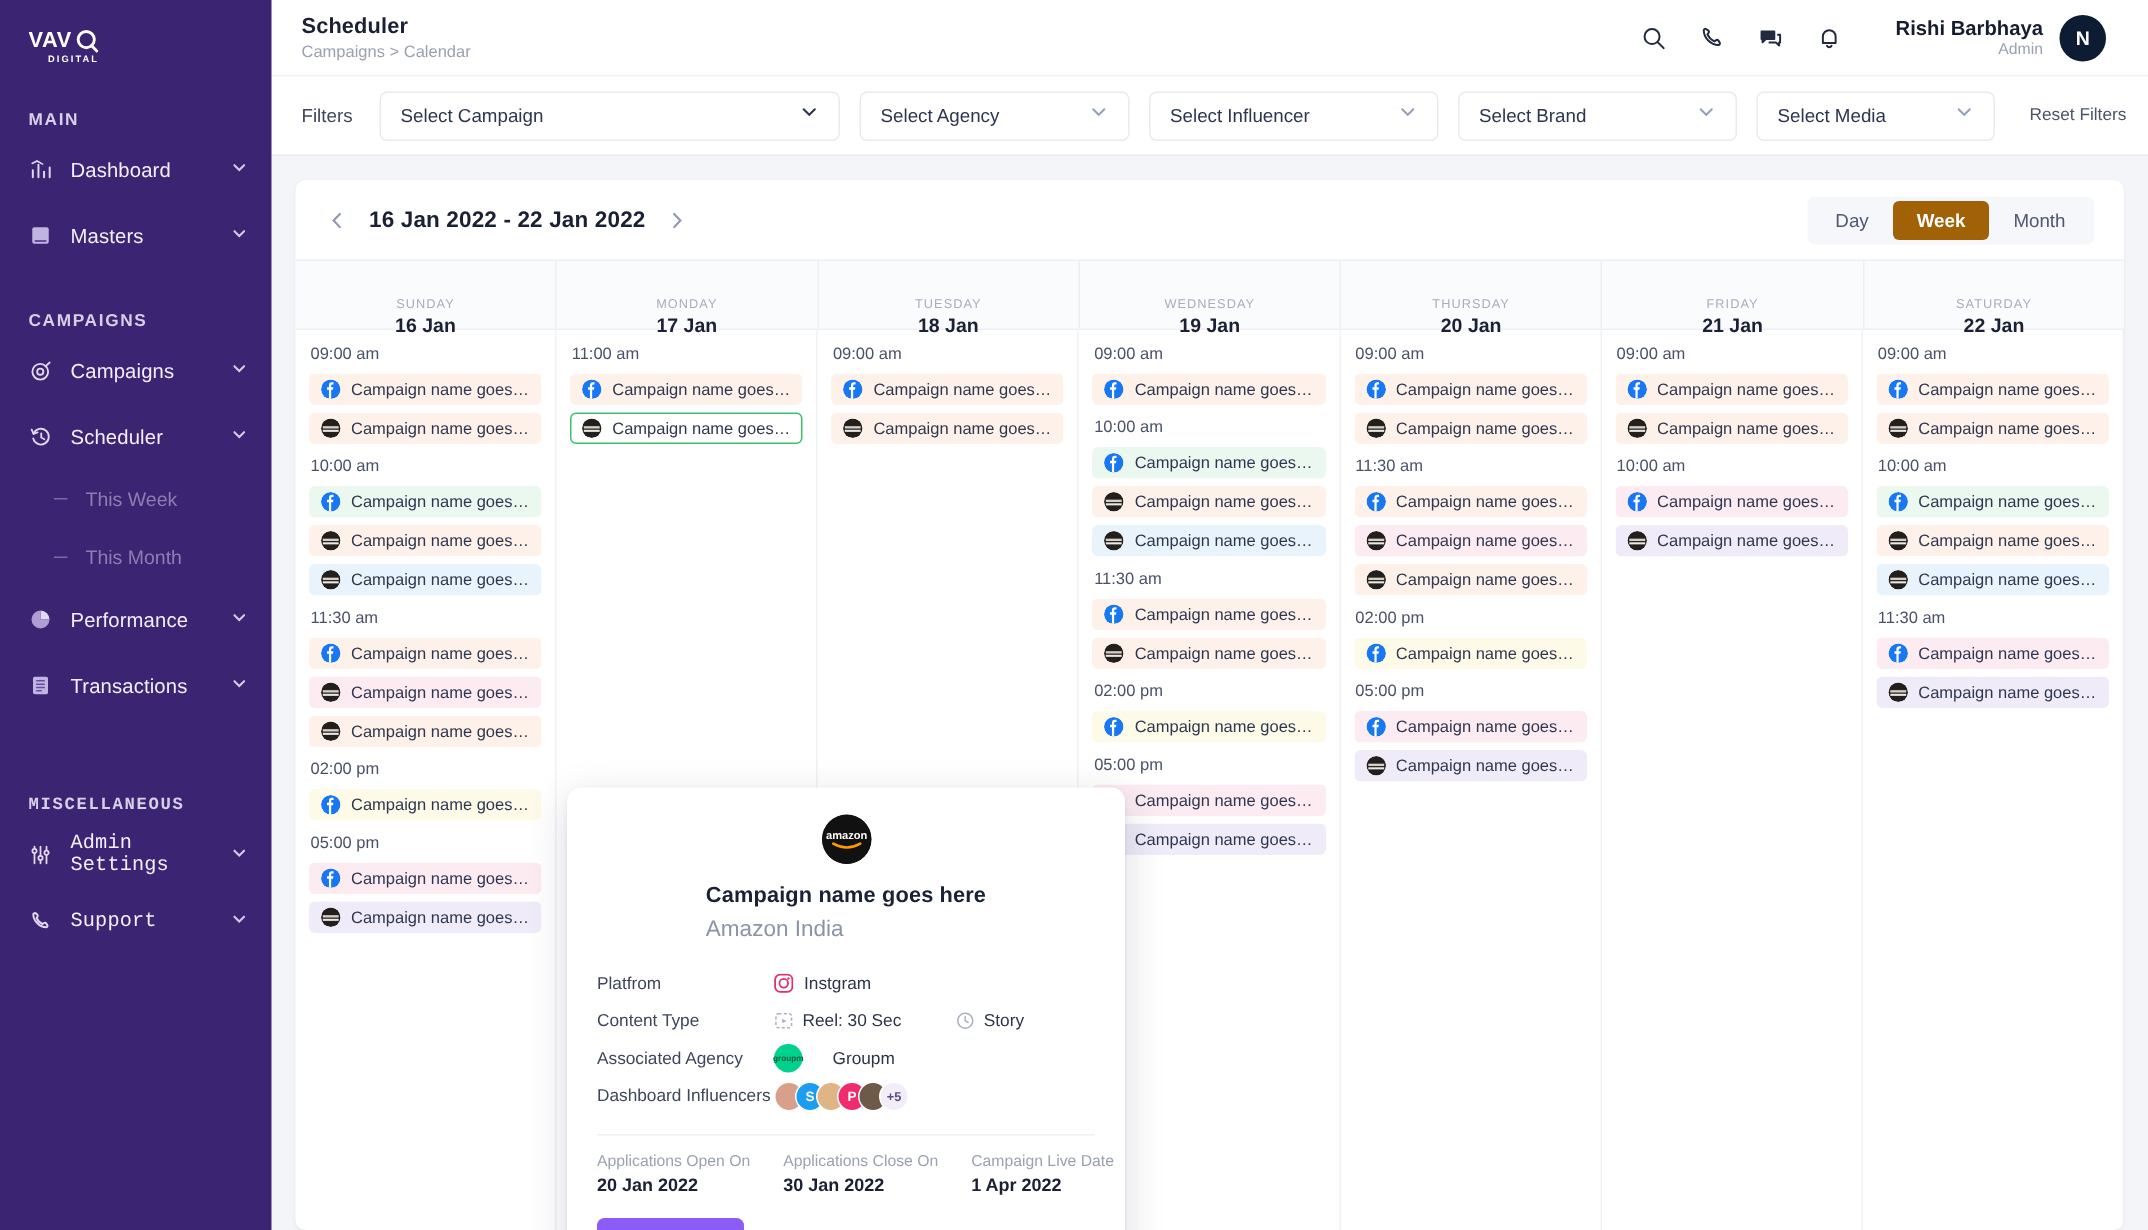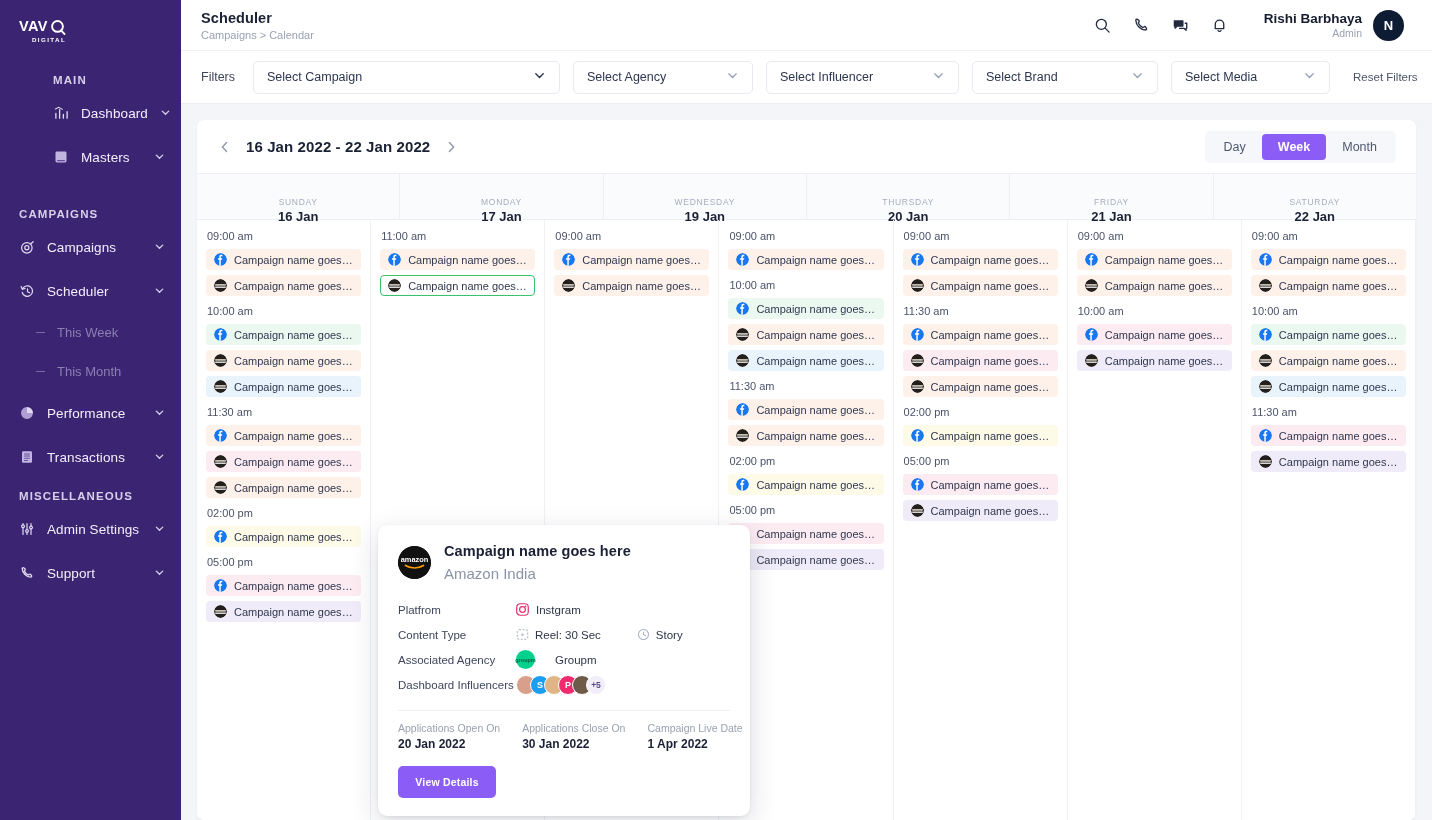--- a/index.html
+++ b/index.html
@@ -19,23 +19,23 @@
     position: relative;
     color: #fff;
     overflow: hidden;
   }
   .logo-wrap { padding: 18px 0 0 19px; height: 52px; }
   .logo { display:block; }
   .nav-section-label {
     font-size: 11.5px; letter-spacing: 1.1px; font-weight: 700;
     color: #d8cfe9; padding: 0 0 0 19px; text-transform: uppercase;
   }
-  .sec-main { margin-top: 22px; margin-left: 34px; }
+  .sec-main { margin-top: 22px; }
   .sec-campaigns { margin-top: 34px; }
-  .sec-misc { margin-top: 16px; }
+  .sec-misc { margin-top: 56px; font-family: Liberation Mono, monospace; }
 
   .nav-item {
     display: flex; align-items: center; gap: 12px;
     height: 34px; padding: 0 16px 0 19px; margin-top: 10px;
     cursor: pointer; position: relative;
   }
   .nav-item .nav-ic {
     width: 16px; height: 16px; flex: 0 0 16px;
     display: flex; align-items: center; justify-content: center;
     opacity: .92;
@@ -105,21 +105,21 @@
   }
   .cal-nav { display:flex; align-items:center; gap: 13px; flex:1; }
   .arrow-btn { width:16px; height:16px; display:flex; align-items:center; justify-content:center; cursor:pointer; }
   .range-label { font-size: 15px; font-weight: 700; color: #1b2134; letter-spacing:.1px;}
   .view-toggle {
     display:flex; background: #f6f7fa; border-radius: 5px; padding: 3px; gap: 0;
   }
   .view-btn {
     font-size: 12.5px; color: #4f5870; padding: 6px 16px; border-radius: 4px; cursor: pointer;
   }
-  .view-btn.active { background: #8b5cf6; color: #fff; font-weight: 700; }
+  .view-btn.active { background: #a16207; color: #fff; font-weight: 700; }
 
   .cal-head { display: flex; border-top: 1px solid #edeff4; border-bottom: 1px solid #edeff4;
               background: #fafbfd; height: 47px; flex:0 0 47px; }
   .cal-head .dcol {
     flex: 1 1 0; min-width:0; display:flex; flex-direction:column;
     align-items:center; justify-content:center; border-right: 1px solid #edeff4;
   }
   .cal-head .dcol:last-child { border-right: none; }
   .dow { font-size: 8.5px; letter-spacing: .7px; color: #a7adbd; text-transform: uppercase; margin-top: 28px; }
   .dnum { font-size: 13px; font-weight: 700; color: #1b2134; margin-top: 2px;}
@@ -145,21 +145,21 @@
   
   .pf { width: 13px; height: 13px; flex: 0 0 13px; border-radius: 50%; display:block; }
 
   
   .popover {
     position: absolute; left: 181px; top: 305px; width: 372px;
     background: #fff; border-radius: 9px;
     box-shadow: 0 8px 28px rgba(25,30,60,.16), 0 1px 3px rgba(25,30,60,.08);
     padding: 18px 20px 18px 20px; z-index: 40;
   }
-  .pop-head { display: flex; align-items: center; gap: 13px; }
+  .pop-head { display: flex; align-items: center; gap: 13px; flex-direction: column; }
   .pop-logo {
     width: 33px; height: 33px; border-radius: 50%; background: #111;
     display:flex; align-items:center; justify-content:center; flex:0 0 33px;
     overflow:hidden;
   }
   .pop-title { font-size: 14.5px; font-weight: 700; color: #1b2134; letter-spacing:.1px;}
   .pop-sub { font-size: 15px; color: #8b93a6; margin-top: 6px; }
   .pop-rows { margin-top: 15px; }
   .pop-row { display: flex; align-items: center; min-height: 25px; }
   .pop-key { flex: 0 0 118px; font-size: 11.5px; color: #3e465c; }
@@ -475,20 +475,24 @@
         </div>
 
         <div class="cal-head" id="cal-head">
             <div class="dcol">
               <div class="dow">SUNDAY</div>
               <div class="dnum">16 Jan</div>
             </div>
             <div class="dcol">
               <div class="dow">MONDAY</div>
               <div class="dnum">17 Jan</div>
+            </div>
+            <div class="dcol">
+              <div class="dow">TUESDAY</div>
+              <div class="dnum">18 Jan</div>
             </div>
             <div class="dcol">
               <div class="dow">WEDNESDAY</div>
               <div class="dnum">19 Jan</div>
             </div>
             <div class="dcol">
               <div class="dow">THURSDAY</div>
               <div class="dnum">20 Jan</div>
             </div>
             <div class="dcol">

